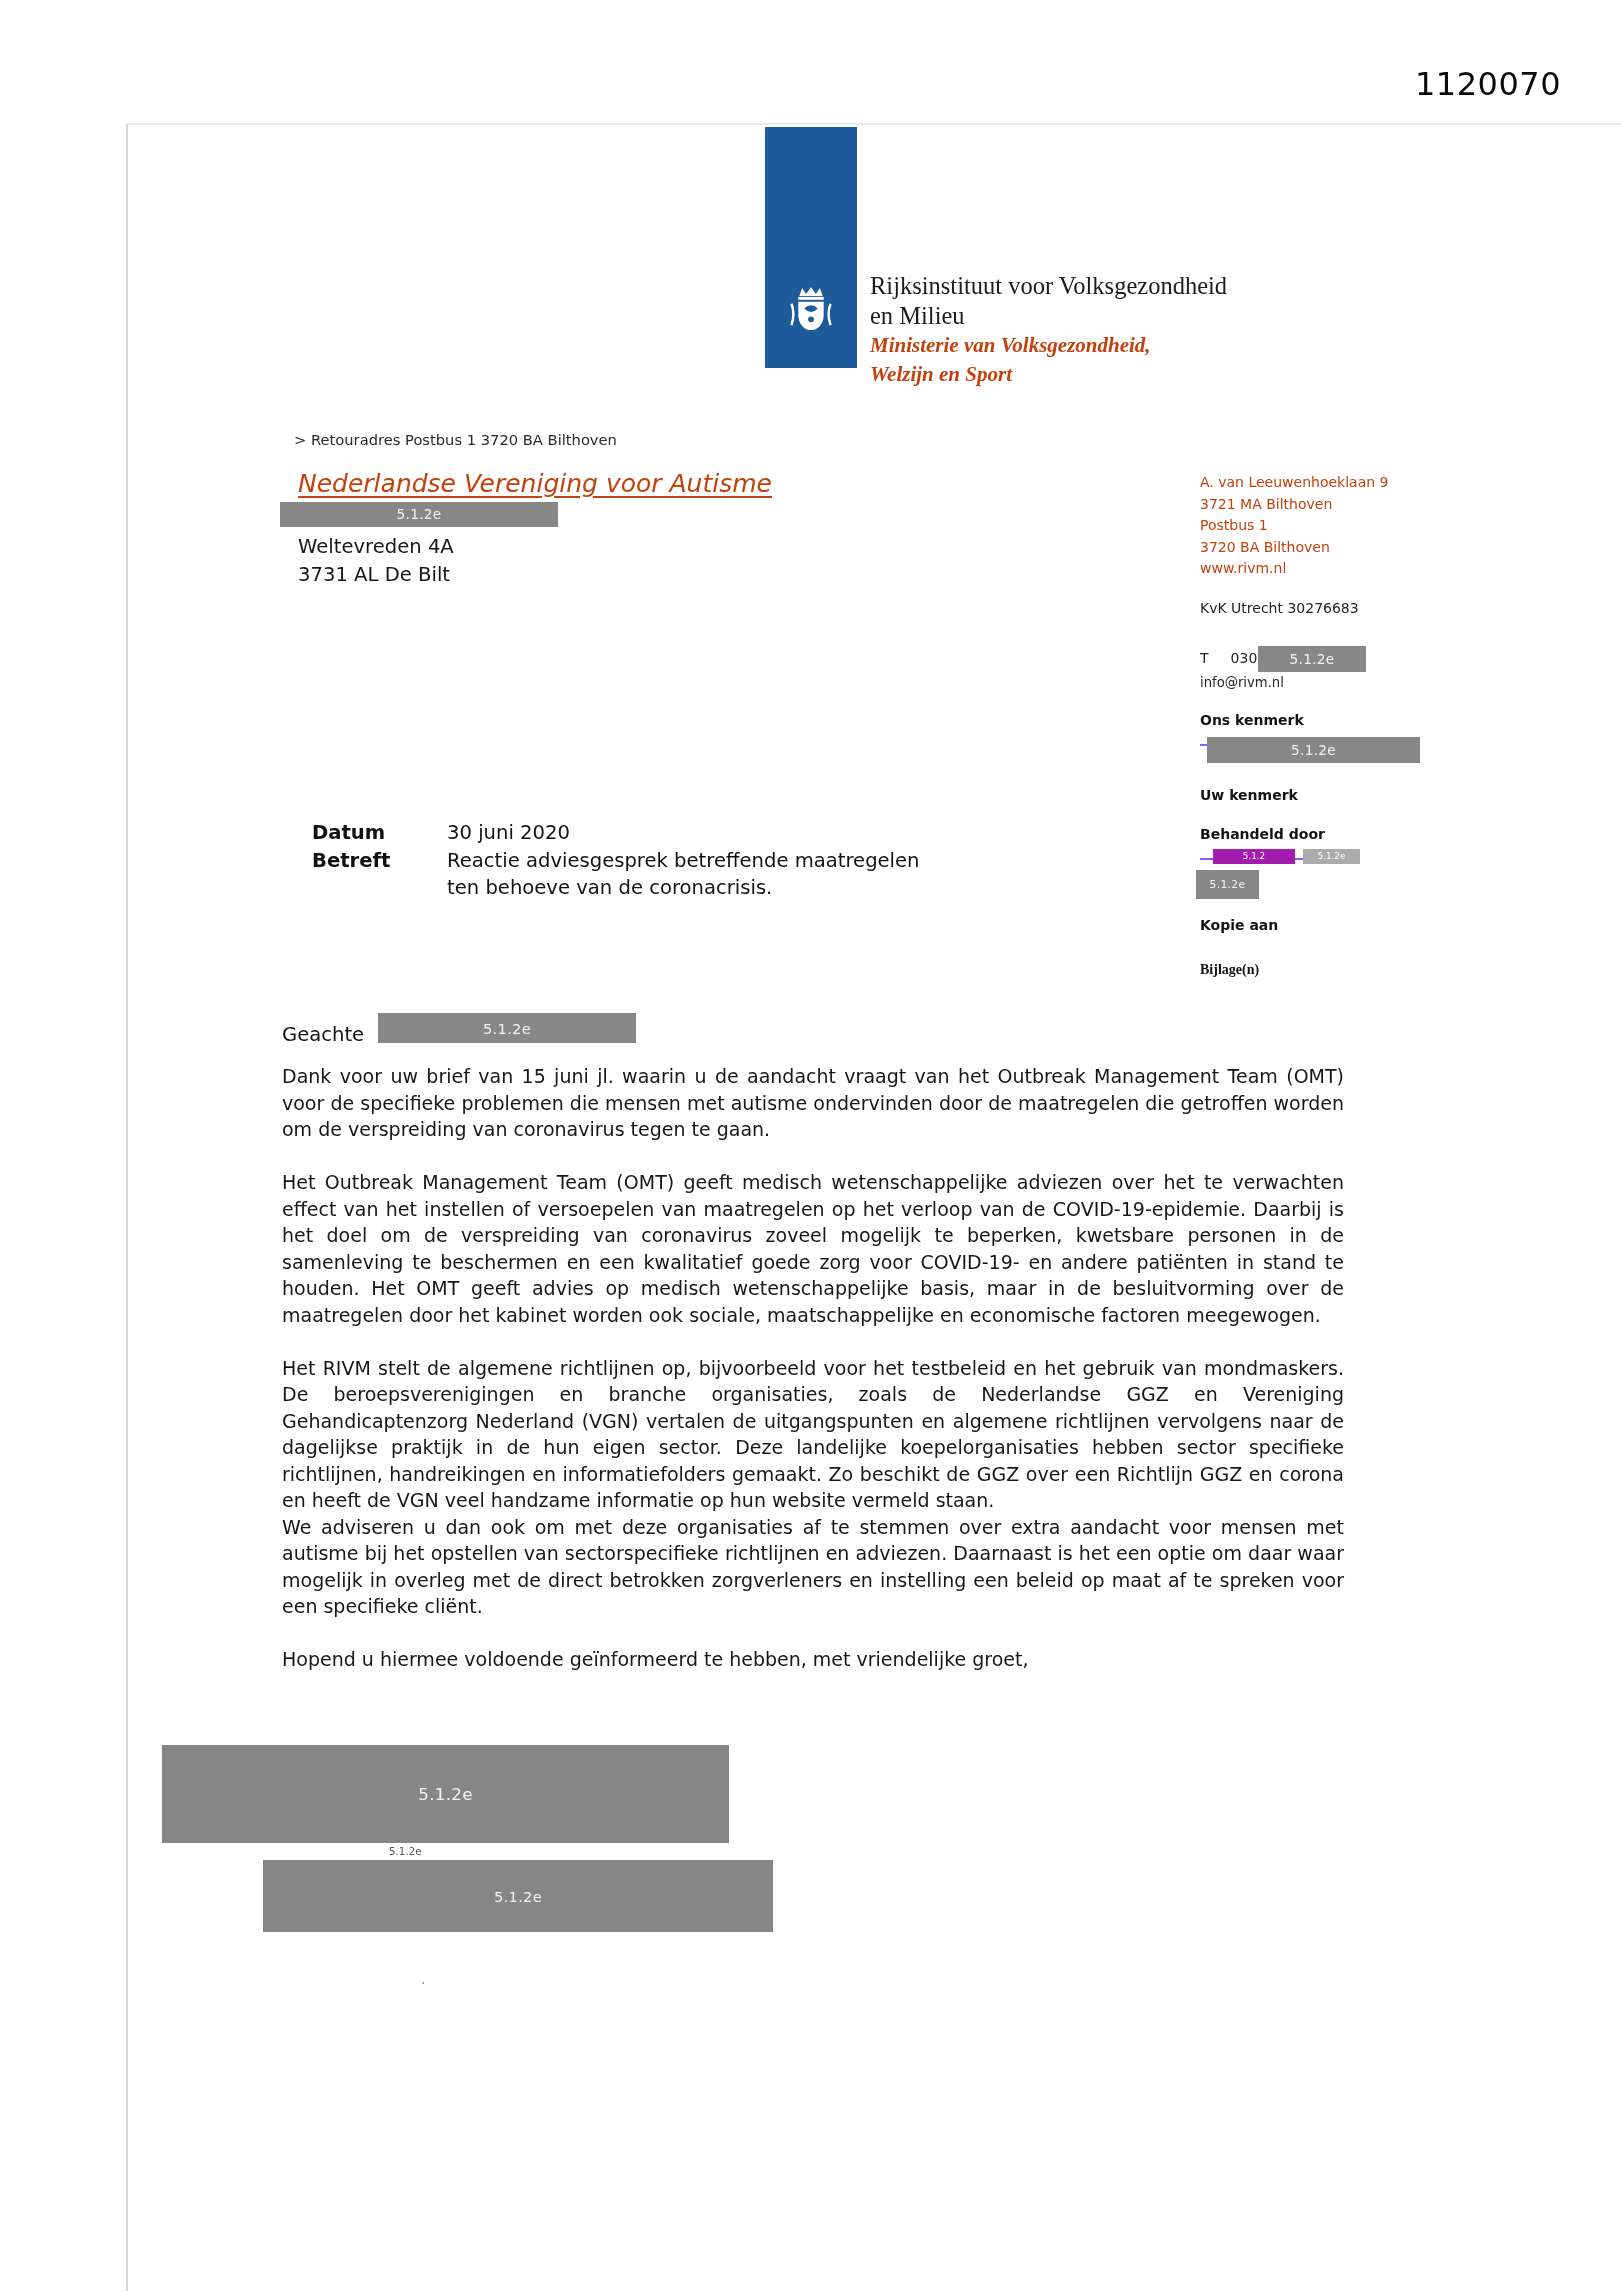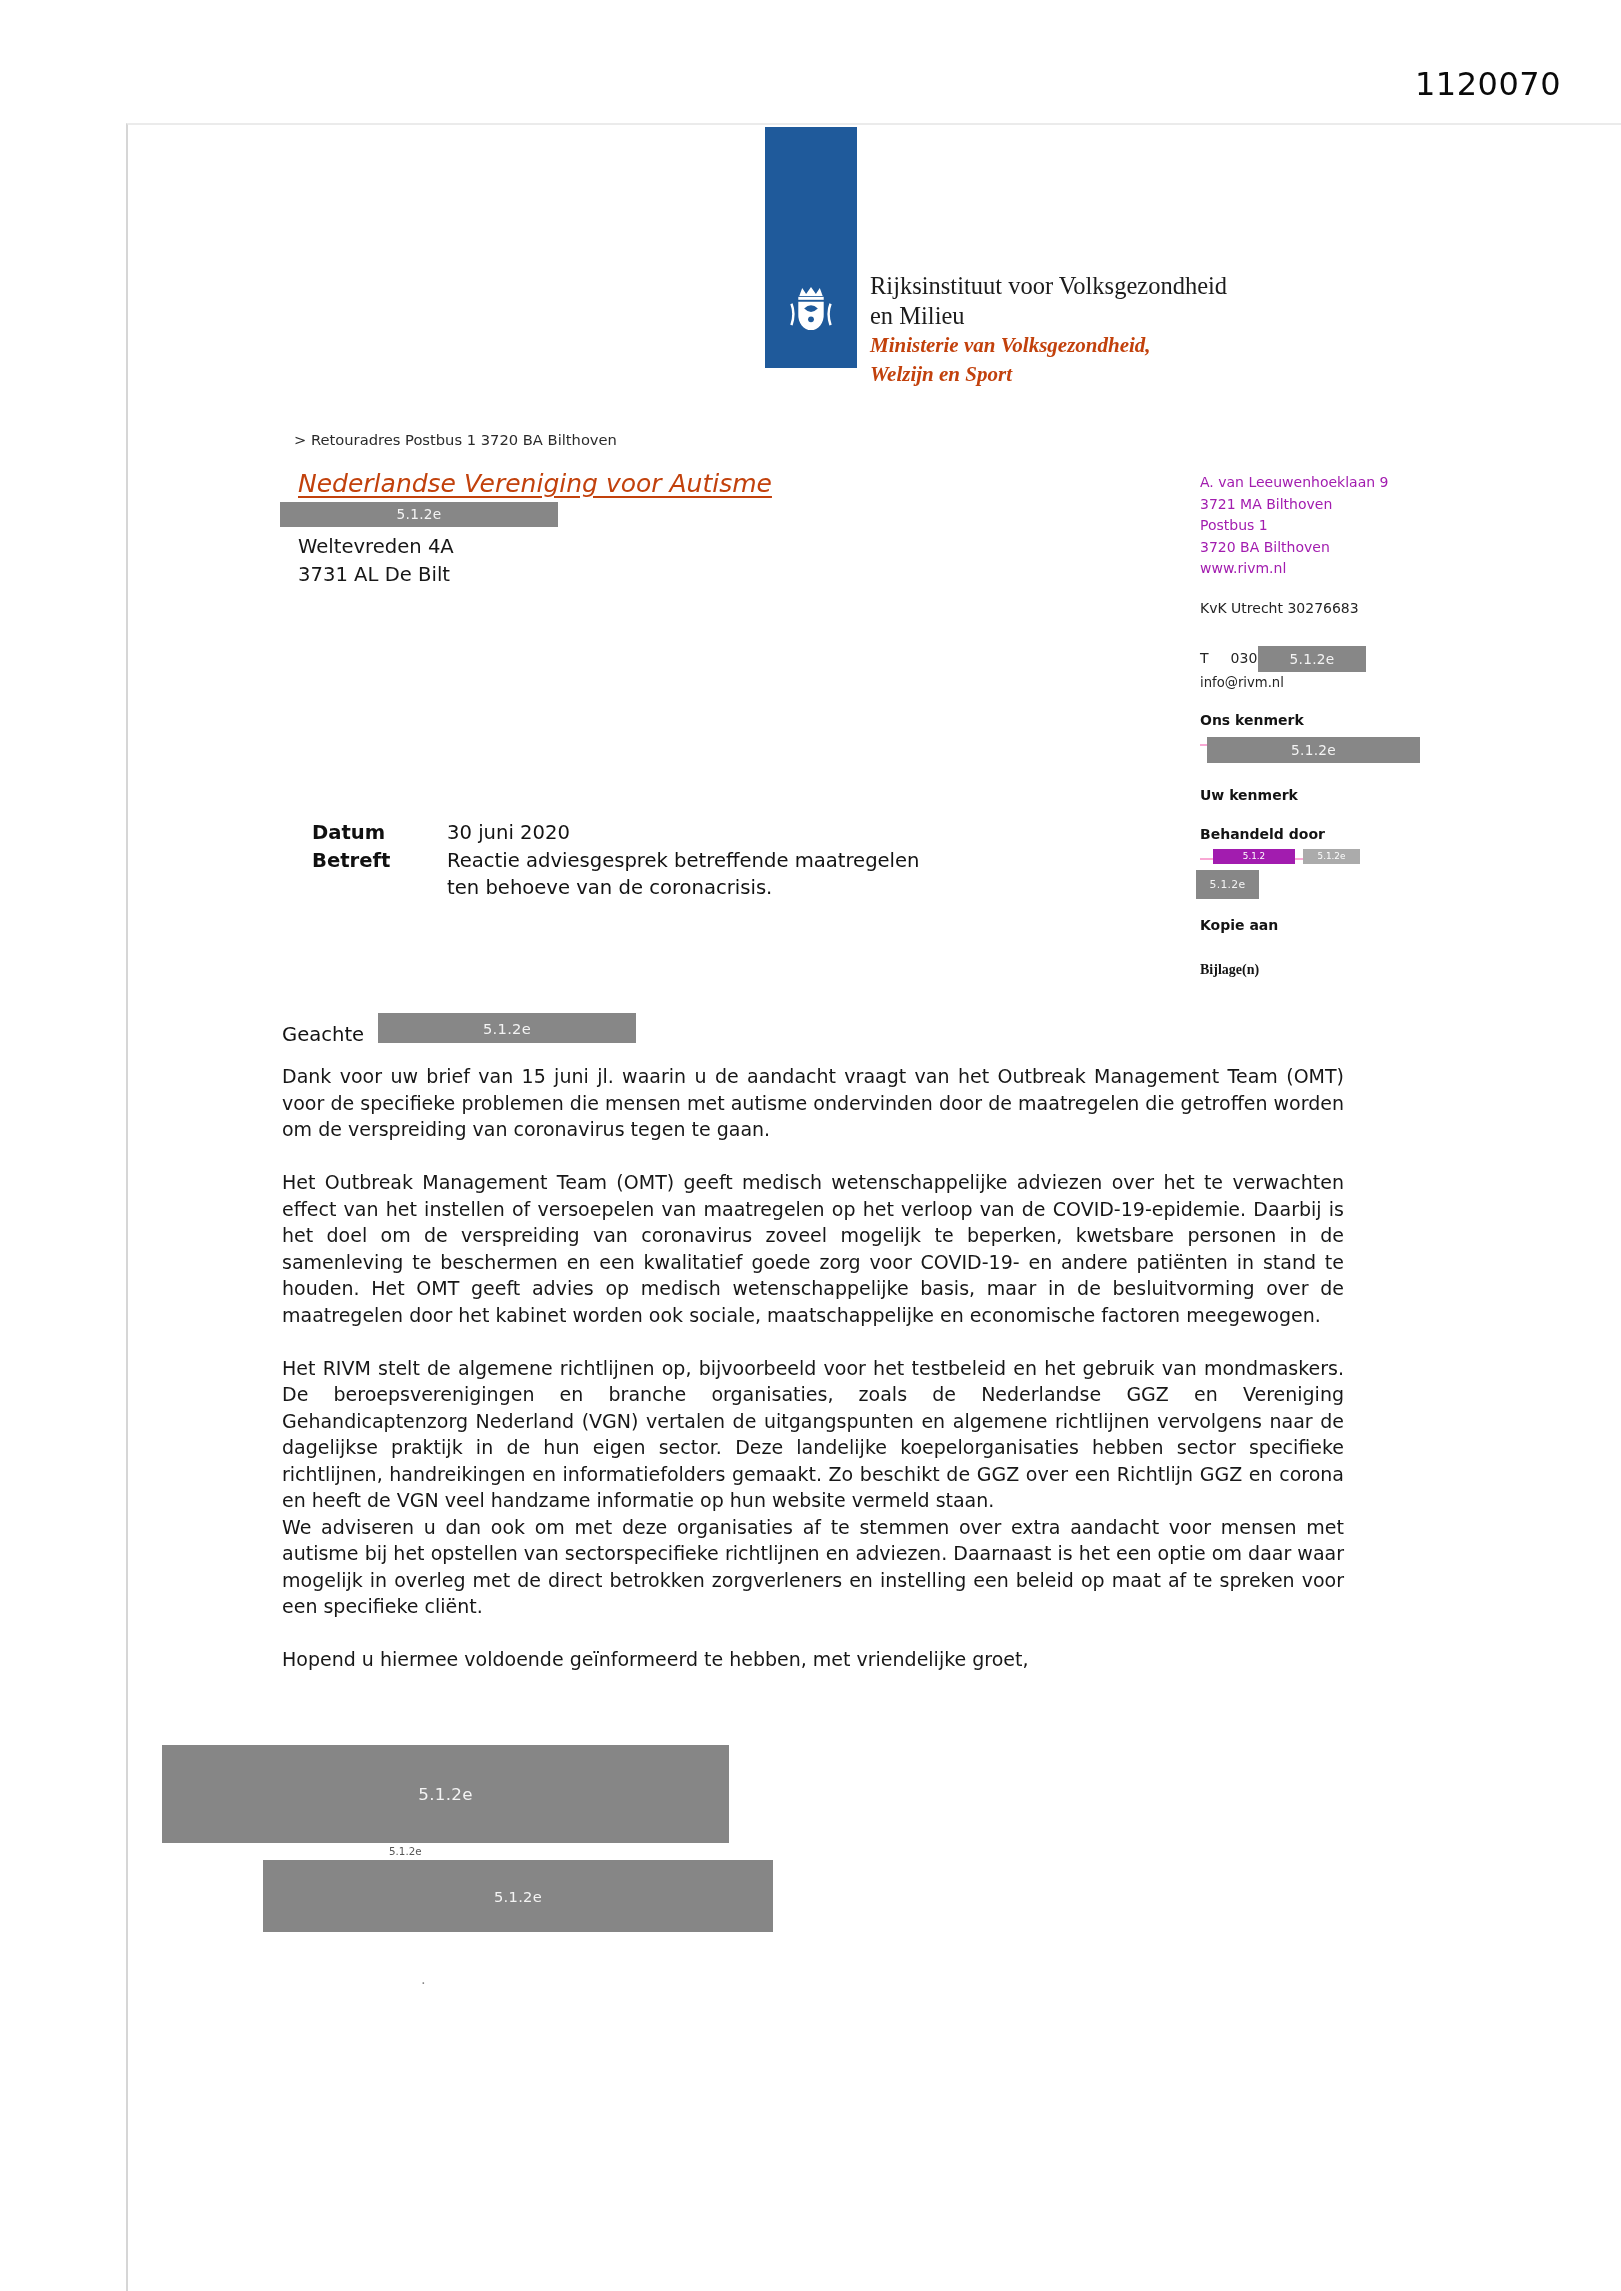--- a/index.html
+++ b/index.html
@@ -40,29 +40,29 @@
   
   #return-address{position:absolute;left:294px;top:431px;font-size:14.7px;color:#2a2a2a;}
   #recipient-name{
     position:absolute;left:298px;top:469px;font-size:25px;color:#c2410c;
     text-decoration:underline;text-underline-offset:3.9px;font-style:italic;
   }
   #recipient-street{position:absolute;left:298px;top:535px;font-size:19.6px;}
   #recipient-city{position:absolute;left:298px;top:563px;font-size:19.6px;}
 
   
-  #rivm-address{position:absolute;left:1200px;top:472px;font-size:14px;line-height:21.6px;color:#a21caf;}
+  #rivm-address{position:absolute;left:1200px;top:472px;font-size:14px;line-height:21.6px;color:#c2410c;}
   #kvk{position:absolute;left:1200px;top:600px;font-size:14px;color:#242424;}
   #phone-row{position:absolute;left:1200px;top:650px;font-size:14px;color:#242424;}
   #phone-area{margin-left:17.6px;}
   #email{position:absolute;left:1200px;top:675px;font-size:13.2px;color:#242424;}
   .ref-label{
     position:absolute;left:1200px;font-size:14px;font-weight:bold;color:#141414;
   }
-  .ref-underline{border-bottom:2px solid #f9a8d4;padding-bottom:16px;}
+  .ref-underline{border-bottom:2px solid #8b5cf6;padding-bottom:16px;}
   #ons-kenmerk-label{top:712px;}
   #uw-kenmerk-label{top:787px;}
   #behandeld-label{top:826px;}
   #kopie-label{top:917px;}
   #bijlage-label{top:962px;font-family:Liberation Serif, serif;}
 
   
   .redact{
     position:absolute;background:#878787;color:#f4f4f4;
     display:flex;align-items:center;justify-content:center;

